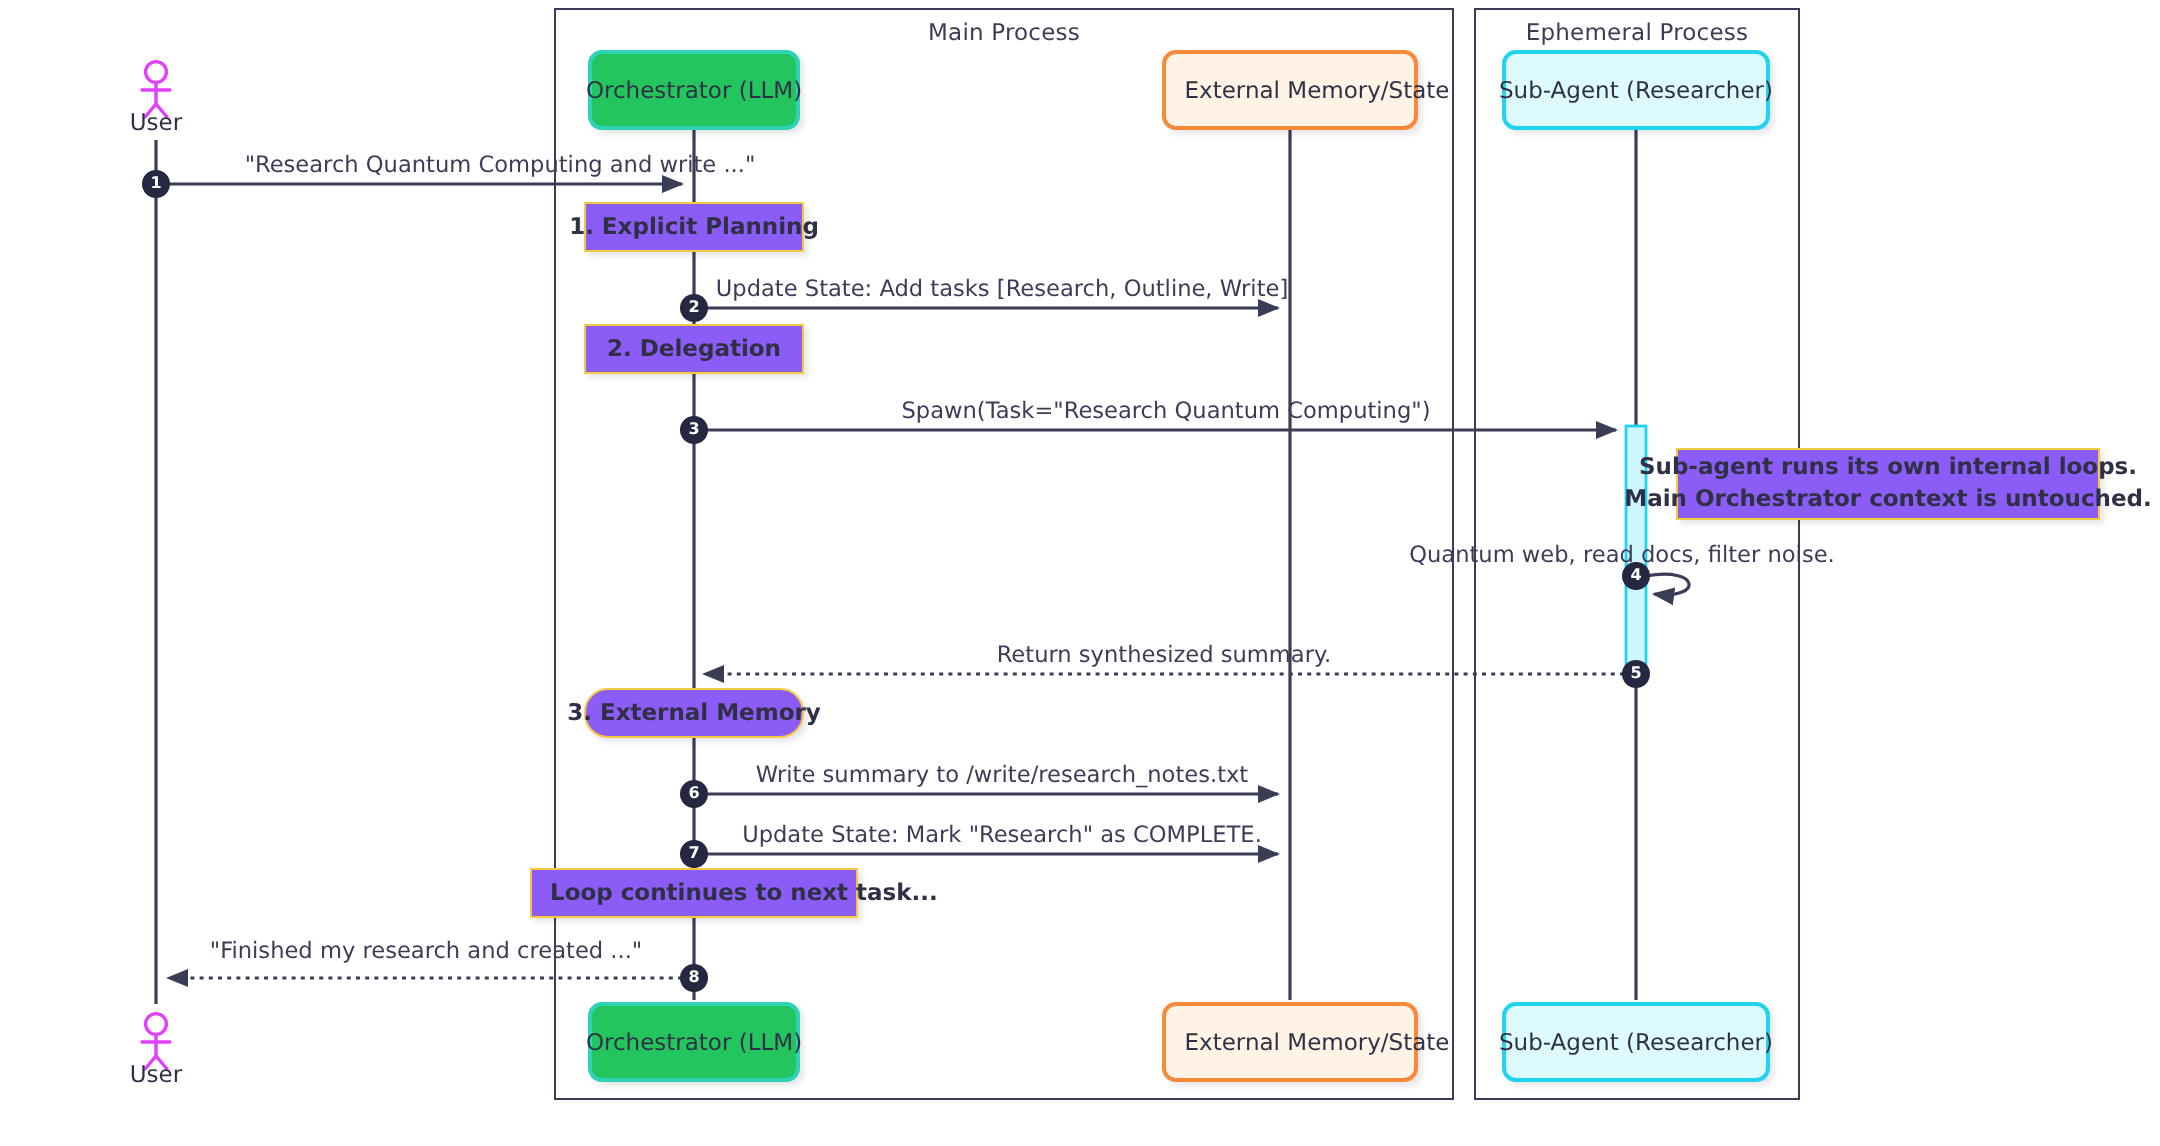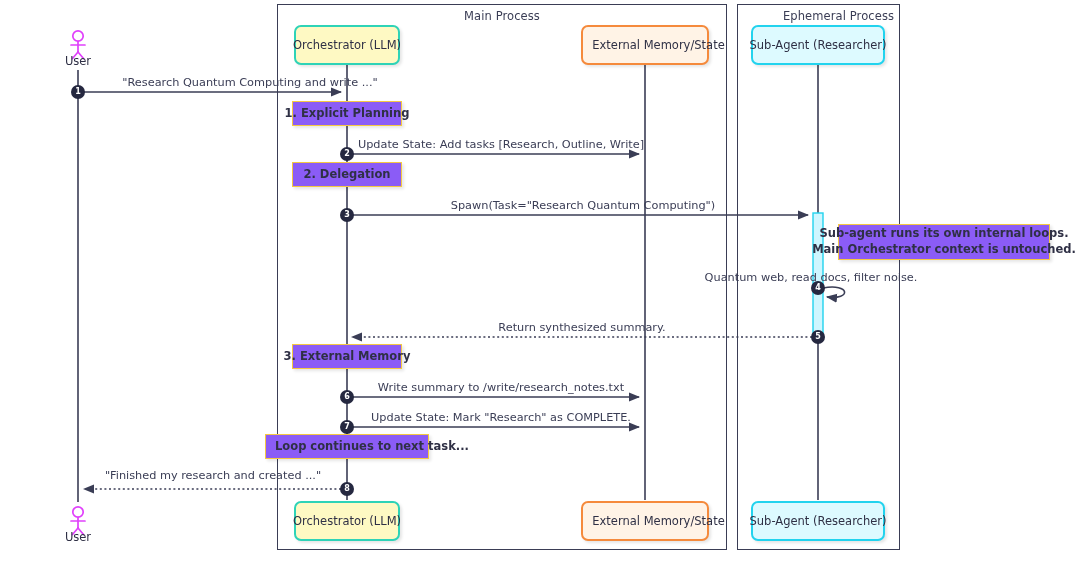--- a/index.html
+++ b/index.html
@@ -54,21 +54,21 @@
     border-style: solid;
     display: flex;
     align-items: center;
     justify-content: center;
     font-size: 11.5px;
     color: #2f3045;
     text-align: center;
     box-shadow: 2px 2px 3px rgba(0,0,0,0.10);
     white-space: nowrap;
   }
-  .p-orch   { background:#fef9c3; border-color:#2ed3b7; }
+  .p-orch   { background:#22c55e; border-color:#2ed3b7; }
   .p-mem    { background:#fff3e6; border-color:#f58a3c;padding-left:27px; }
   .p-sub    { background:#ddfaff; border-color:#22d3ee; }
 
   
   .actor-label {
     position: absolute;
     font-size: 11.5px;
     color: #2f3045;
     text-align: center;
     white-space: nowrap;
@@ -119,21 +119,21 @@
 </style>
 </head>
 <body>
 
 <div id="diagram">
 
   <div class="group-frame" style="left:277px; top:4px; width:450px; height:546px;"></div>
   <div class="group-title" style="left:277px; top:9px; width:450px;">Main Process</div>
 
   <div class="group-frame" style="left:737px; top:4px; width:163px; height:546px;"></div>
-  <div class="group-title" style="left:737px; top:9px; width:163px;padding-left:20px;">Ephemeral Process</div>
+  <div class="group-title" style="left:737px; top:9px; width:163px;">Ephemeral Process</div>
 
   <svg class="layer" viewBox="0 0 1080 573">
     <defs>
       <marker id="arrowSolid" viewBox="0 0 10 10" refX="9" refY="5" markerWidth="7" markerHeight="7" orient="auto-start-reverse">
         <path d="M 0 1 L 10 5 L 0 9 z" fill="#3a3d55"></path>
       </marker>
       <marker id="arrowLeft" viewBox="0 0 10 10" refX="9" refY="5" markerWidth="7" markerHeight="7" orient="auto-start-reverse">
         <path d="M 0 1 L 10 5 L 0 9 z" fill="#3a3d55"></path>
       </marker>
       <marker id="arrowLoop" viewBox="0 0 10 10" refX="9" refY="5" markerWidth="7" markerHeight="7" orient="auto-start-reverse">
@@ -212,17 +212,17 @@
 
   <div class="note center" style="left:292px; top:101px; width:110px; height:25px;">1. Explicit Planning</div>
 
   <div class="note center" style="left:292px; top:162px; width:110px; height:25px;">2. Delegation</div>
 
   <div class="note center" style="left:838px; top:224px; width:212px; height:36px; flex-direction:column; justify-content:center;">
     <span>Sub-agent runs its own internal loops.</span>
     <span>Main Orchestrator context is untouched.</span>
   </div>
 
-  <div class="note center" style="left:292px; top:344px; width:110px; height:25px;">3. External Memory</div>
+  <div class="note center" style="left:292px; top:344px; width:110px; height:25px;border-radius:12px;">3. External Memory</div>
 
   <div class="note left" style="left:265px; top:434px; width:164px; height:25px;">Loop continues to next task...</div>
 
 </div>
 
 </body></html>

